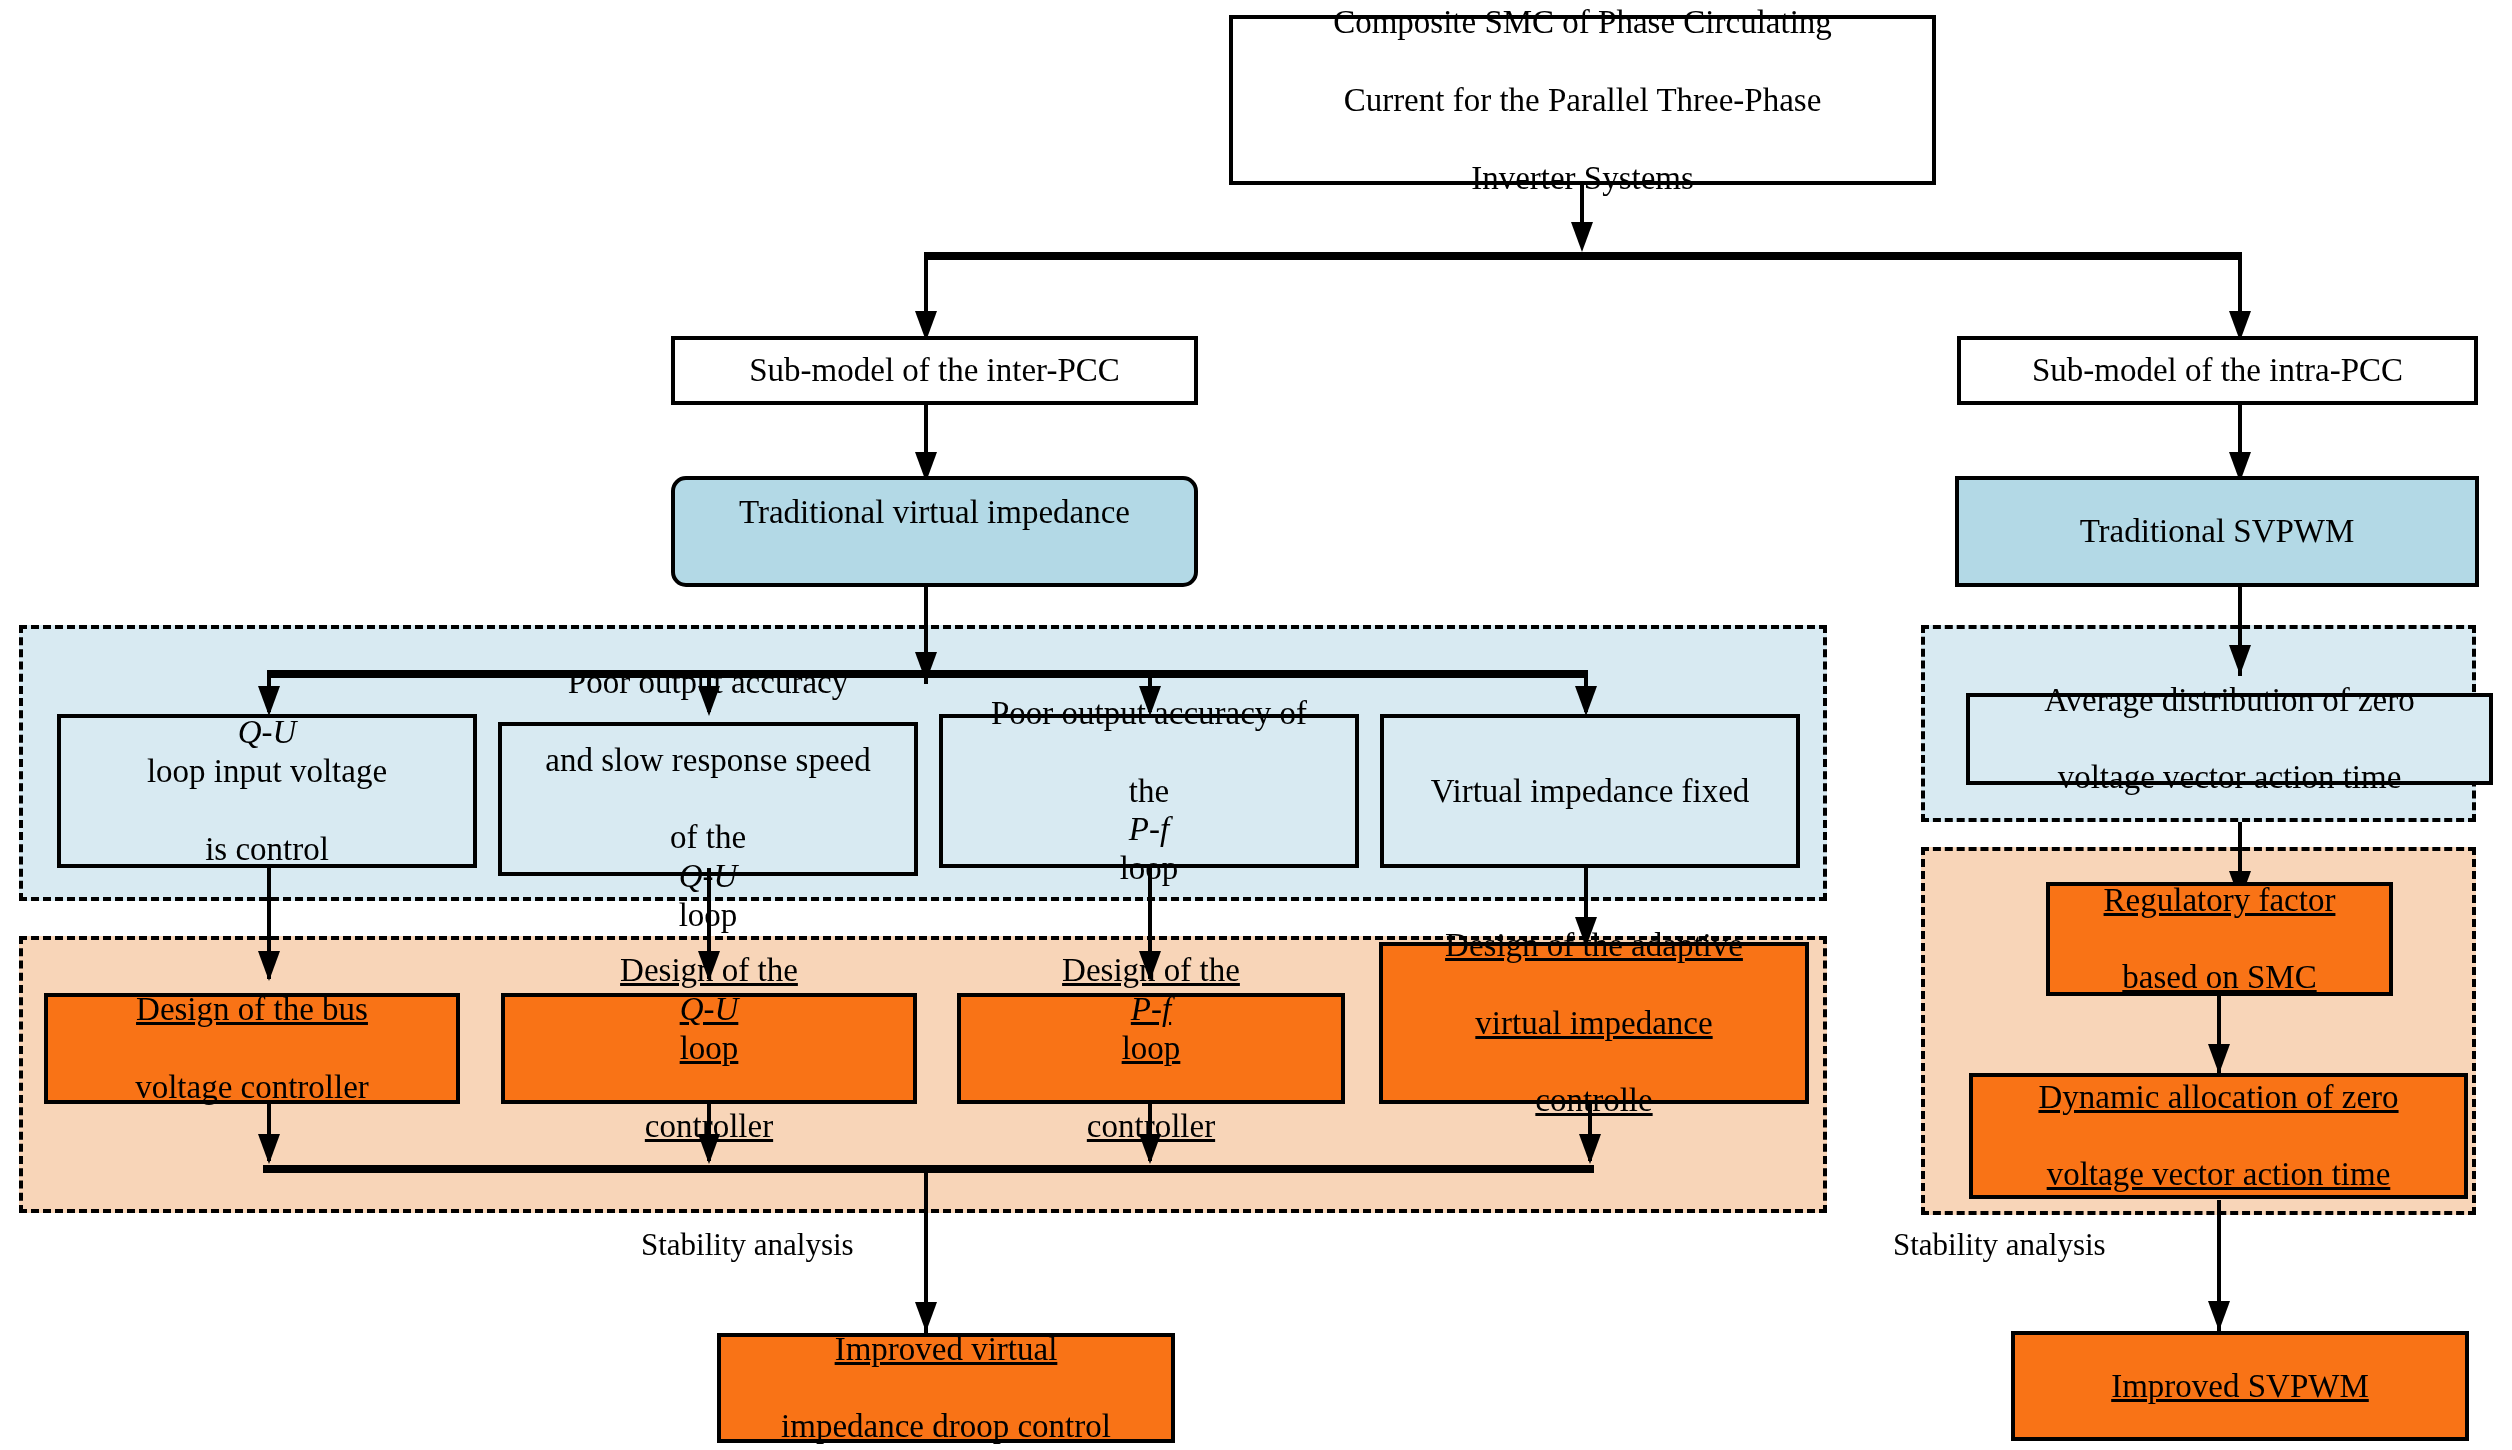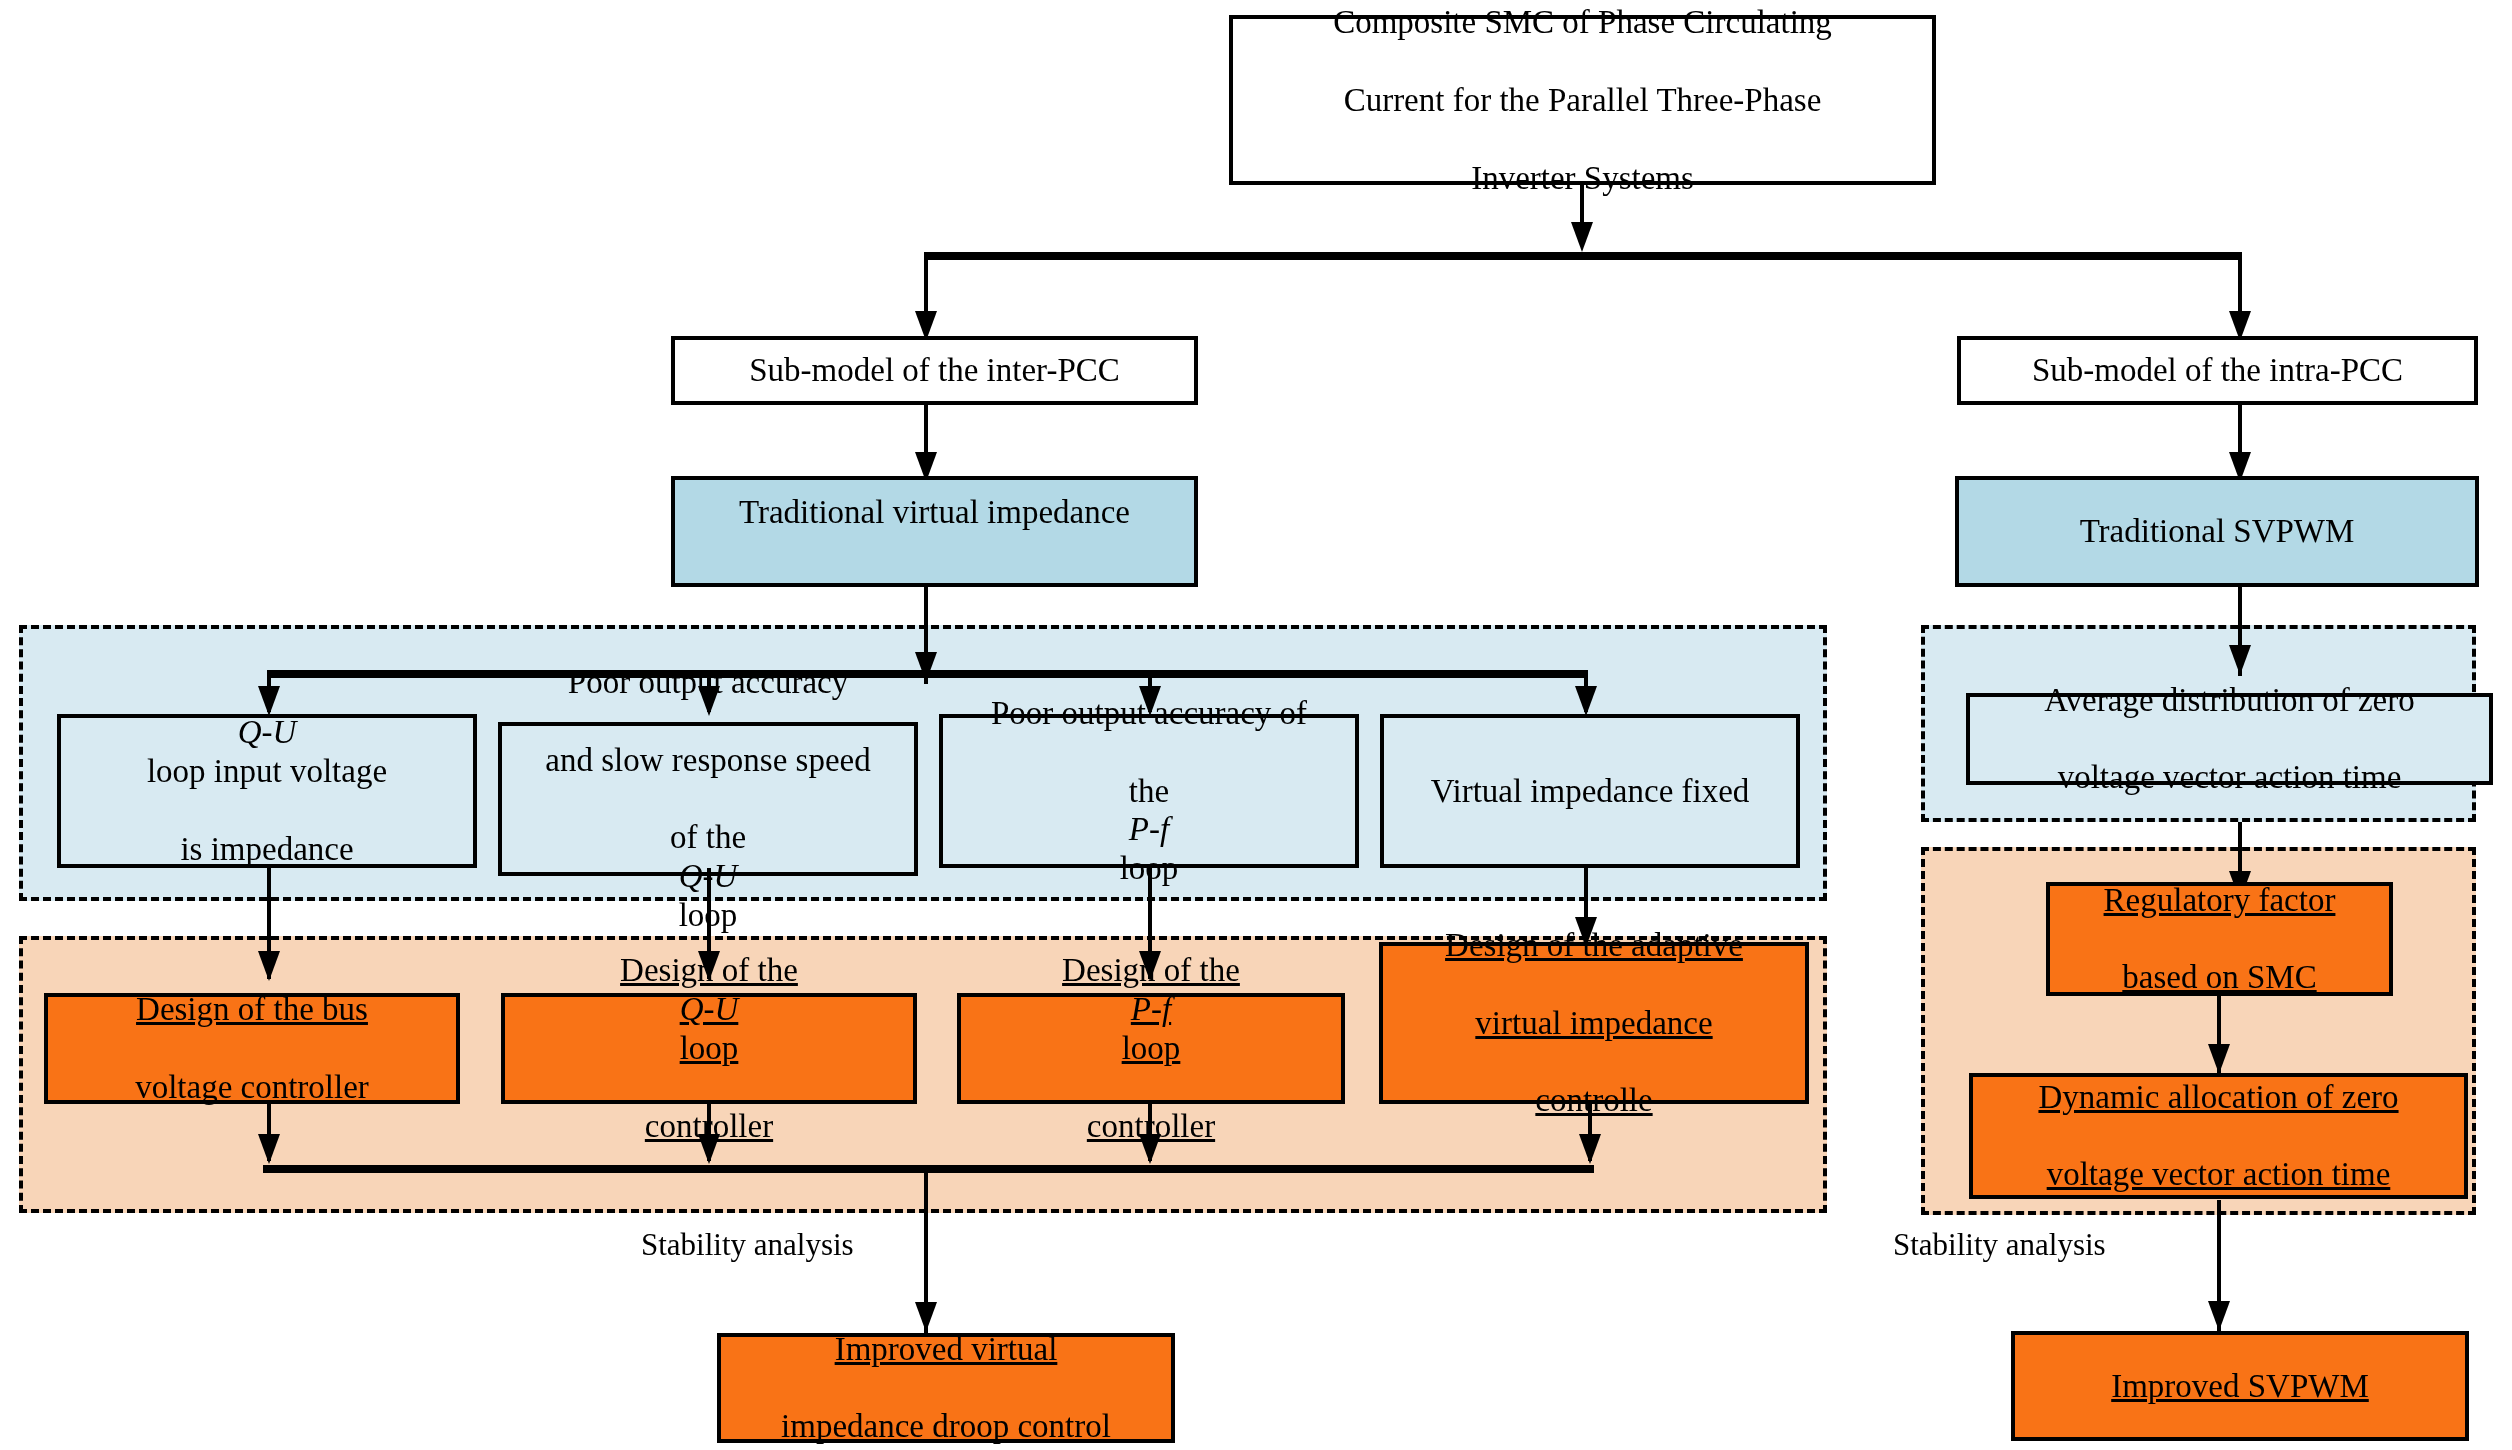--- a/index.html
+++ b/index.html
@@ -67,21 +67,21 @@
   <div class="vline" style="left:2238px; top:252px; height:76px;"></div>
   <div class="arrow" style="left:2229px; top:311px;"></div>
 
   <div class="node n-white fs-node" style="left:671px; top:336px; width:527px; height:69px;">
     <span>Sub-model of the inter-PCC</span>
   </div>
 
   <div class="vline" style="left:924px; top:405px; height:76px;"></div>
   <div class="arrow" style="left:915px; top:452px;"></div>
 
-  <div class="node n-blue fs-node" style="left:671px; top:476px; width:527px; height:111px;">
+  <div class="node n-blue fs-node" style="left:671px; top:476px; width:527px; height:111px;border-radius:15px;">
     <span>
       <span>Traditional virtual impedance</span><br>
     </span>
   </div>
 
   <div class="vline" style="left:924px; top:587px; height:97px;"></div>
   <div class="arrow" style="left:915px; top:652px;"></div>
 
   <div class="barline" style="left:267px; top:670px; width:1317px;"></div>
   <div class="vline" style="left:267px;  top:670px; height:42px;"></div>
@@ -89,21 +89,21 @@
   <div class="vline" style="left:707px; top:670px; height:42px;"></div>
   <div class="arrow" style="left:698px; top:686px;"></div>
   <div class="vline" style="left:1148px; top:670px; height:42px;"></div>
   <div class="arrow" style="left:1139px; top:686px;"></div>
   <div class="vline" style="left:1584px; top:670px; height:42px;"></div>
   <div class="arrow" style="left:1575px; top:686px;"></div>
 
   <div class="node n-lblue fs-node" style="left:57px; top:714px; width:420px; height:154px;">
     <span>
       <span class="ital">Q-U</span><span> loop input voltage</span><br>
-      <span>is impedance</span>
+      <span>is control</span>
     </span>
   </div>
 
   <div class="node n-lblue fs-node" style="left:498px; top:722px; width:420px; height:154px;">
     <span>
       <span>Poor output accuracy</span><br>
       <span>and slow response speed</span><br>
       <span>of the </span><span class="ital">Q-U</span><span> loop</span>
     </span>
   </div>

